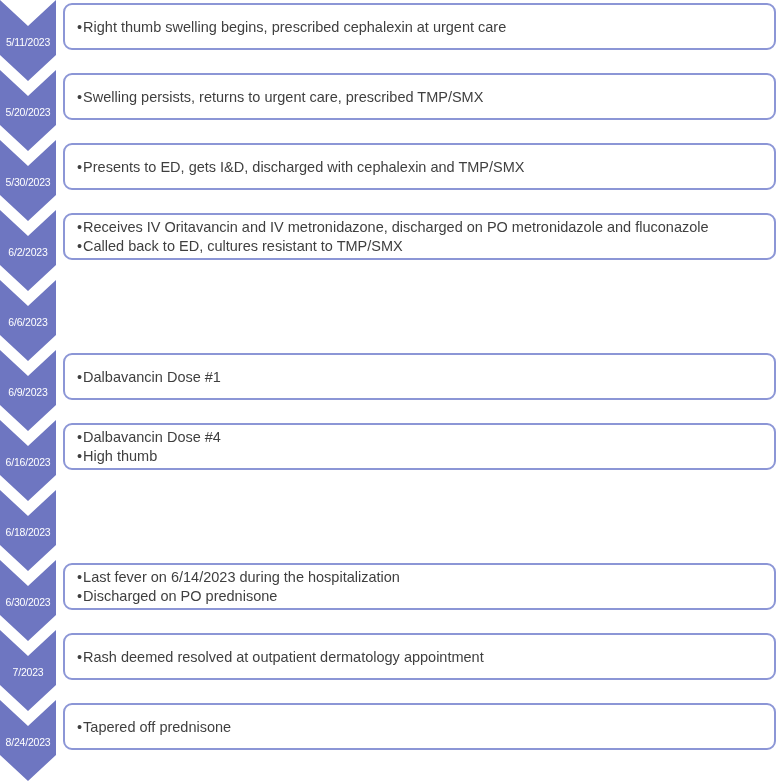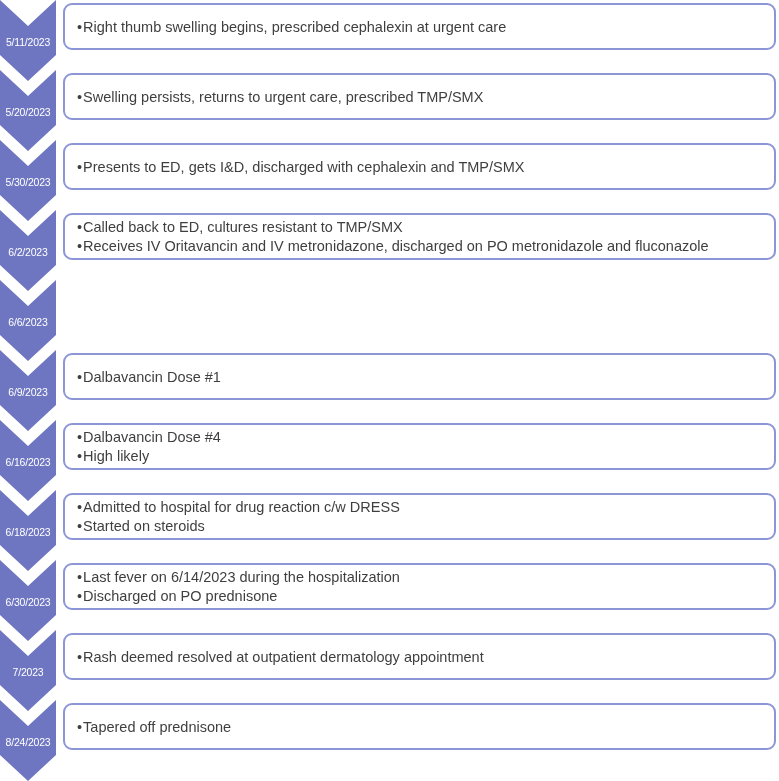--- a/index.html
+++ b/index.html
@@ -91,22 +91,22 @@
     <div class="box">
         <div class="line"><span class="bullet">•</span><span class="line-text">Presents to ED, gets I&amp;D, discharged with cephalexin and TMP/SMX</span></div>
       </div>
   </div>
 
   <div class="row" style="top: 210px;">
     <div class="chevron">
       <span class="date">6/2/2023</span>
     </div>
     <div class="box">
+        <div class="line"><span class="bullet">•</span><span class="line-text">Receives IV Oritavancin and IV metronidazone, discharged on PO metronidazole and fluconazole</span></div>
         <div class="line"><span class="bullet">•</span><span class="line-text">Called back to ED, cultures resistant to TMP/SMX</span></div>
-        <div class="line"><span class="bullet">•</span><span class="line-text">Receives IV Oritavancin and IV metronidazone, discharged on PO metronidazole and fluconazole</span></div>
       </div>
   </div>
 
   <div class="row" style="top: 280px;">
     <div class="chevron">
       <span class="date">6/6/2023</span>
     </div>
   </div>
 
   <div class="row" style="top: 350px;">
@@ -117,32 +117,28 @@
         <div class="line"><span class="bullet">•</span><span class="line-text">Dalbavancin Dose #1</span></div>
       </div>
   </div>
 
   <div class="row" style="top: 420px;">
     <div class="chevron">
       <span class="date">6/16/2023</span>
     </div>
     <div class="box">
         <div class="line"><span class="bullet">•</span><span class="line-text">Dalbavancin Dose #4</span></div>
-        <div class="line"><span class="bullet">•</span><span class="line-text">High likely</span></div>
+        <div class="line"><span class="bullet">•</span><span class="line-text">High thumb</span></div>
       </div>
   </div>
 
   <div class="row" style="top: 490px;">
     <div class="chevron">
       <span class="date">6/18/2023</span>
     </div>
-    <div class="box">
-        <div class="line"><span class="bullet">•</span><span class="line-text">Admitted to hospital for drug reaction c/w DRESS</span></div>
-        <div class="line"><span class="bullet">•</span><span class="line-text">Started on steroids</span></div>
-      </div>
   </div>
 
   <div class="row" style="top: 560px;">
     <div class="chevron">
       <span class="date">6/30/2023</span>
     </div>
     <div class="box">
         <div class="line"><span class="bullet">•</span><span class="line-text">Last fever on 6/14/2023 during the hospitalization</span></div>
         <div class="line"><span class="bullet">•</span><span class="line-text">Discharged on PO prednisone</span></div>
       </div>

